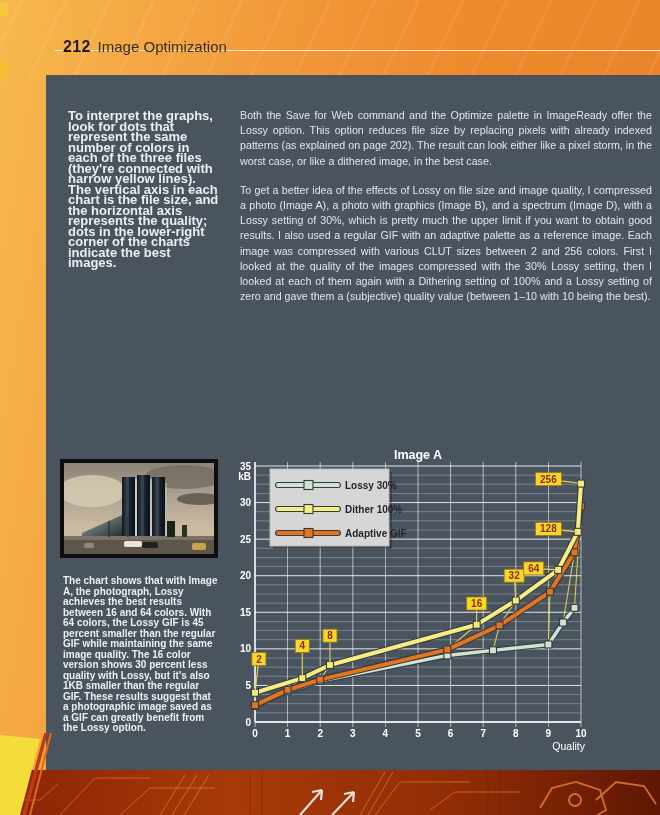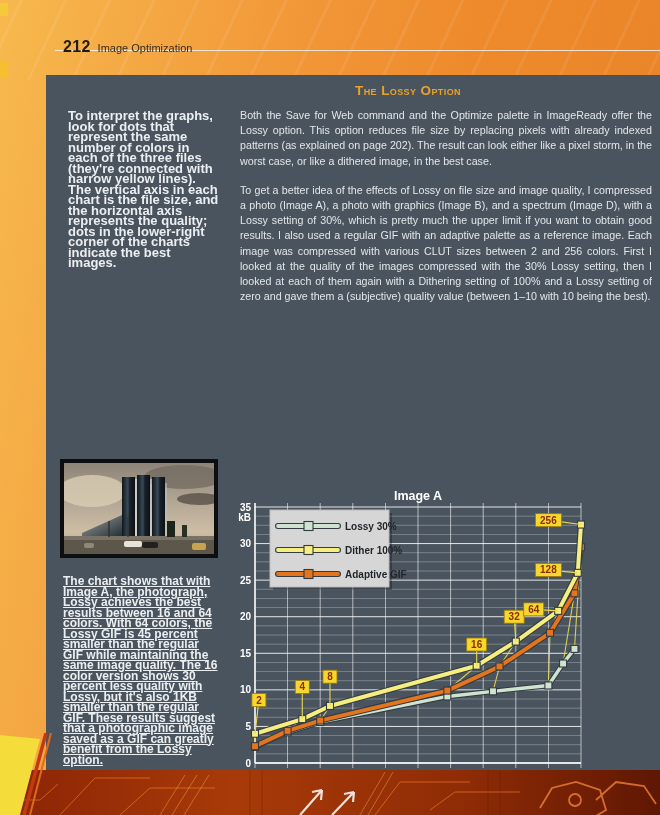--- a/index.html
+++ b/index.html
@@ -12,21 +12,21 @@
     position:absolute;left:0;top:0;width:660px;height:80px;
     background:repeating-linear-gradient(115deg,transparent 0 18px,rgba(255,255,255,.07) 18px 21px,transparent 21px 40px);
     pointer-events:none;
   }
   .edge-square{position:absolute;background:#f6c93c;}
   .sq1{left:0;top:3px;width:8px;height:13px;}
   .sq2{left:0;top:62px;width:8px;height:16px;background:#f4c02e;}
   .header-rule{position:absolute;left:55px;top:50px;width:605px;height:1px;background:rgba(255,255,255,.75);}
   .page-header{position:absolute;left:63px;top:38px;white-space:nowrap;z-index:2;}
   .page-number{font-size:16px;font-weight:bold;color:#241b10;letter-spacing:.3px;}
-  .page-section{font-size:11px;color:#33261458;color:#3a2b16;margin-left:7px;}
+  .page-section{font-size:15px;color:#33261458;color:#3a2b16;margin-left:7px;}
   .panel{
     position:absolute;left:46px;top:75px;width:614px;height:695px;
     background:#4a545e;
   }
   .panel-title{
     position:absolute;left:110px;right:0;top:8px;text-align:center;
     font-size:13.5px;font-weight:bold;font-variant:small-caps;letter-spacing:.4px;
     color:#eba227;
   }
   .sidebar-note{
@@ -38,40 +38,39 @@
     margin:0 0 14px 4px;font-size:10.7px;line-height:15.2px;color:#e2e6e9;
     text-align:justify;
   }
   .photo-frame{
     position:absolute;left:14px;top:384px;width:150px;height:91px;
     border:4px solid #0c0e10;background:#888;
   }
   .photo-frame svg{display:block;}
   .photo-caption{
     position:absolute;left:17px;top:501px;width:156px;
-    font-size:12px;font-weight:bold;line-height:10.5px;color:#eceff1;text-decoration:underline;
-  }
-  .chart-wrap{position:absolute;left:190px;top:370px;width:424px;height:320px;margin-top:41px;}
+    font-size:10px;font-weight:bold;line-height:10.5px;color:#eceff1;
+  }
+  .chart-wrap{position:absolute;left:190px;top:370px;width:424px;height:320px;}
   .bottom-band{position:absolute;left:0;top:770px;width:660px;height:45px;}
   .corner-wedge{position:absolute;left:0;top:733px;width:52px;height:82px;z-index:3;}
 </style>
 </head>
 <body>
 
 <div class="diag-streaks"></div>
 <div class="edge-square sq1"></div>
 <div class="edge-square sq2"></div>
 <div class="header-rule"></div>
 
 <div class="page-header">
   <span class="page-number">212</span><span class="page-section">Image Optimization</span>
 </div>
 
 <div class="panel">
-  <div class="panel-title">The Lossy Option</div>
 
   <div class="sidebar-note">To interpret the graphs, look for dots that represent the same number of colors in each of the three files (they're connected with narrow yellow lines). The vertical axis in each chart is the file size, and the horizontal axis represents the quality; dots in the lower-right corner of the charts indicate the best images.</div>
 
   <div class="body-copy">
     <p>Both the Save for Web command and the Optimize palette in ImageReady offer the Lossy option. This option reduces file size by replacing pixels with already indexed patterns (as explained on page 202). The result can look either like a pixel storm, in the worst case, or like a dithered image, in the best case.</p>
     <p>To get a better idea of the effects of Lossy on file size and image quality, I compressed a photo (Image A), a photo with graphics (Image B), and a spectrum (Image D), with a Lossy setting of 30%, which is pretty much the upper limit if you want to obtain good results. I also used a regular GIF with an adaptive palette as a reference image. Each image was compressed with various CLUT sizes between 2 and 256 colors. First I looked at the quality of the images compressed with the 30% Lossy setting, then I looked at each of them again with a Dithering setting of 100% and a Lossy setting of zero and gave them a (subjective) quality value (between 1–10 with 10 being the best).</p>
   </div>
 
   <div class="photo-frame">
     <svg width="150" height="91" viewBox="0 0 150 91">

